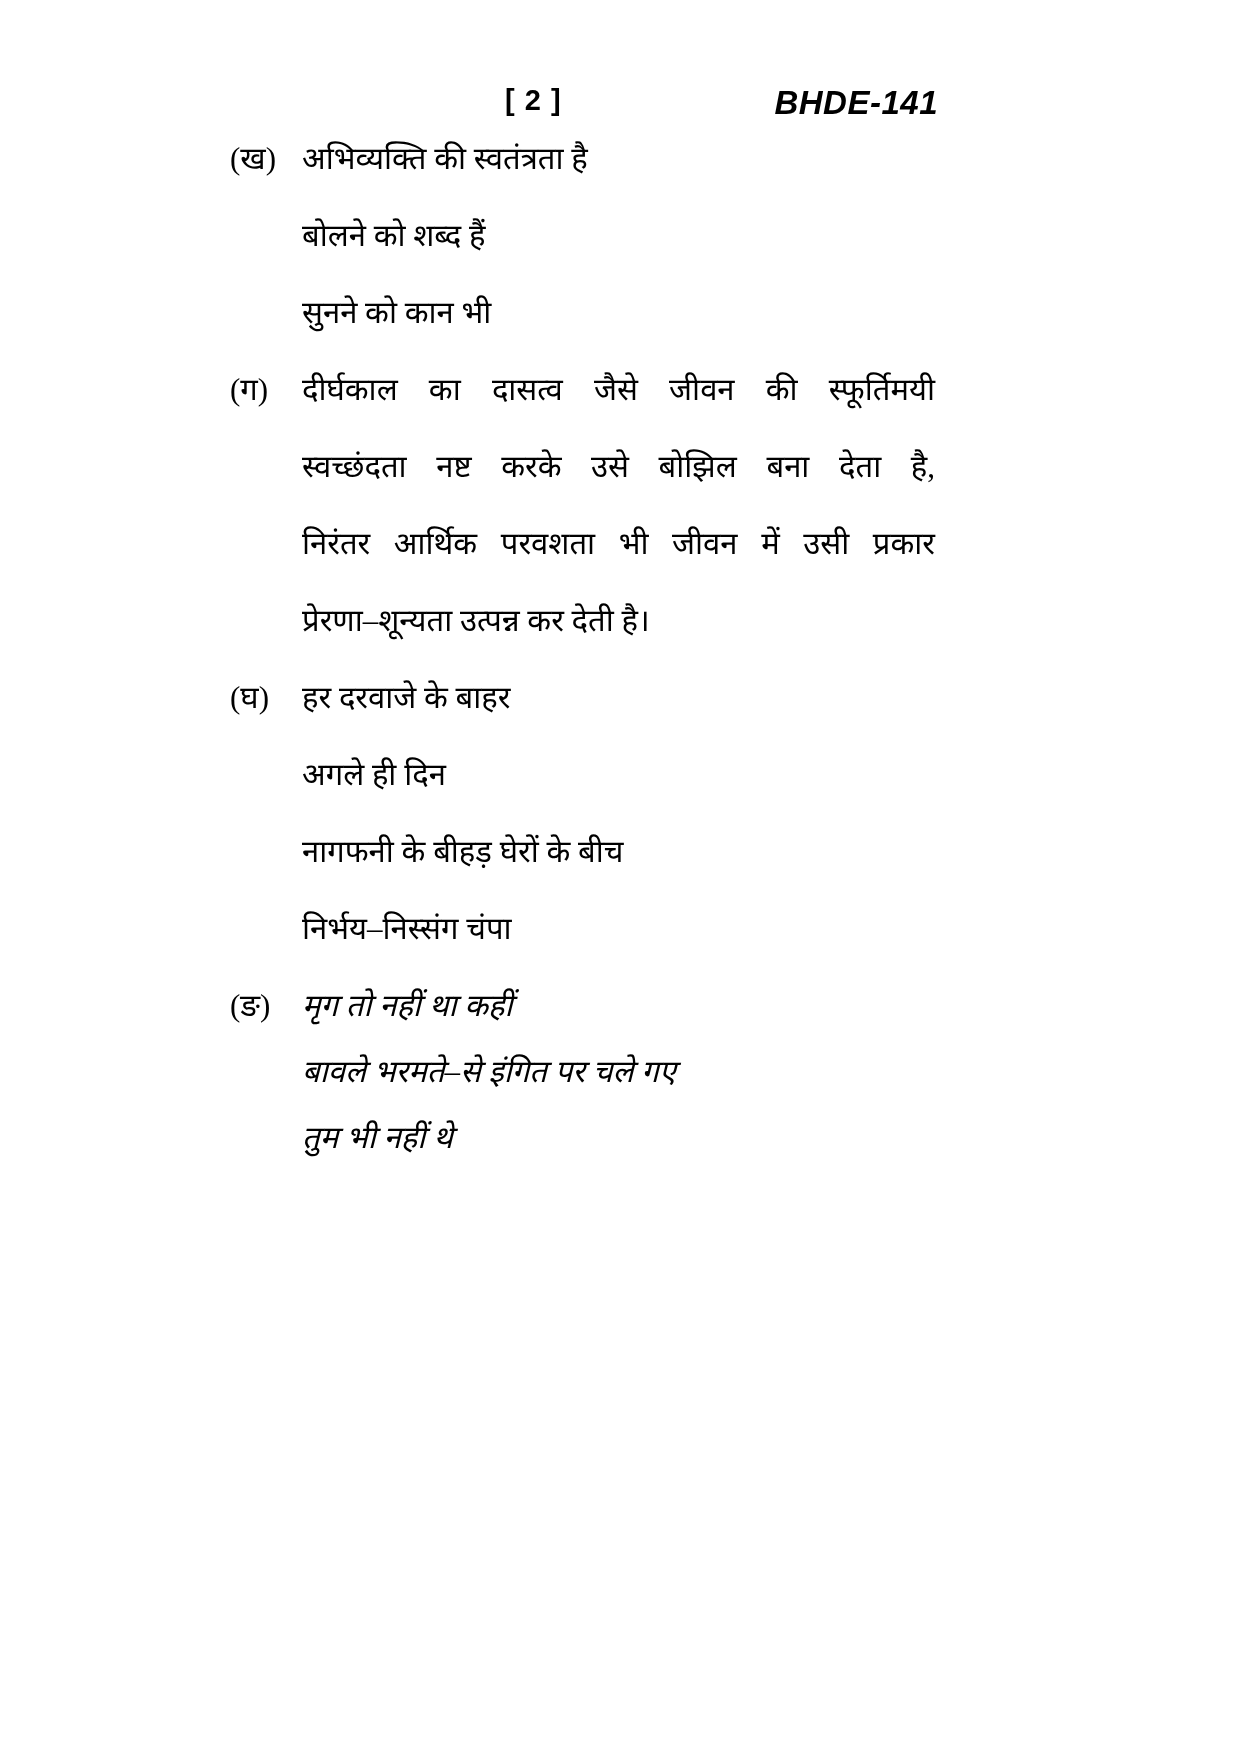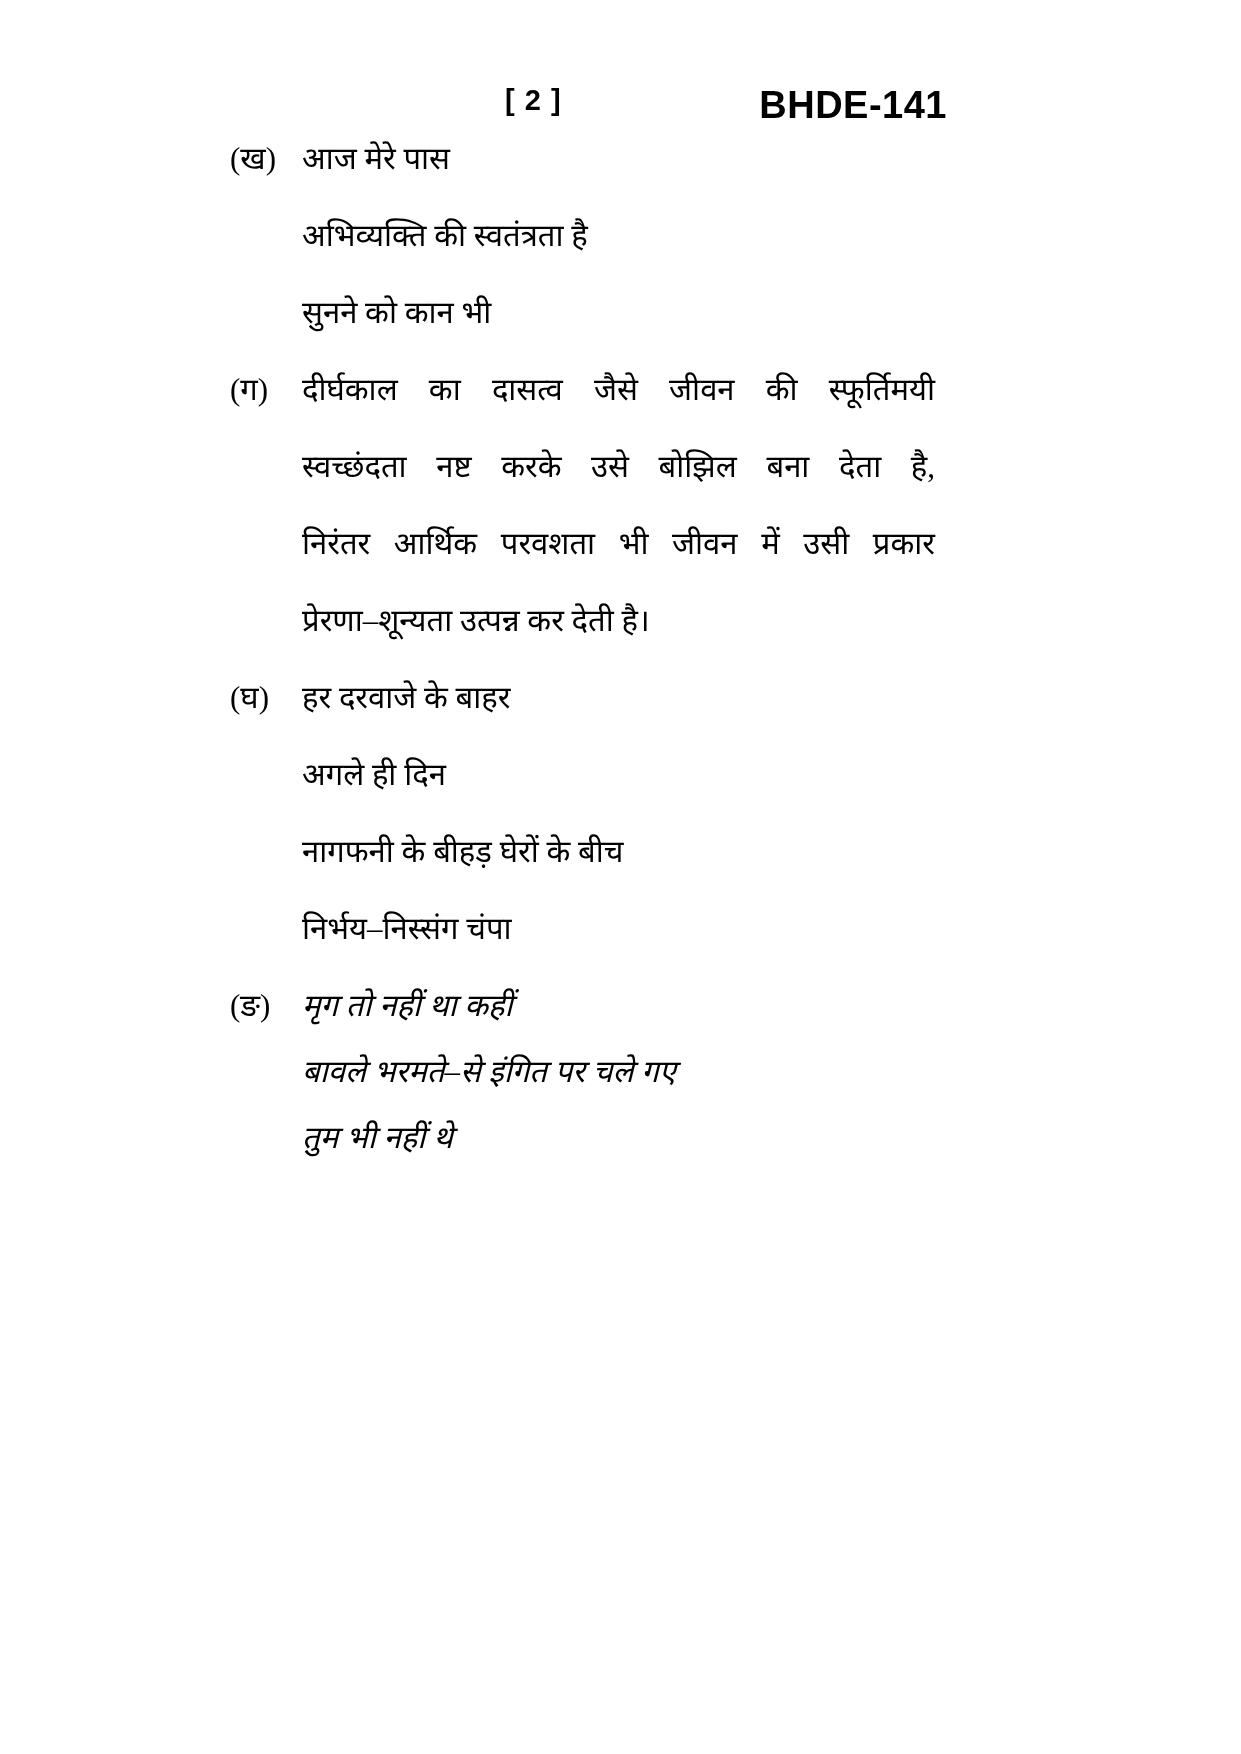--- a/index.html
+++ b/index.html
@@ -21,25 +21,26 @@
     top: 84px;
     left: 505px;
     font-family: "Liberation Sans", "DejaVu Sans", sans-serif;
     font-weight: bold;
     font-size: 29px;
     letter-spacing: 1px;
   }
   .paper-code {
     position: absolute;
     top: 84px;
-    right: 294px;
+    right: 303px;
     font-family: "Liberation Sans", "DejaVu Sans", sans-serif;
     font-weight: bold;
-    font-size: 38px;
+    font-size: 33px;
     letter-spacing: 0.5px;
+    font-style: italic;
   }
   .content {
     position: absolute;
     top: 138px;
     left: 230px;
     width: 705px;
   }
   .section {
     position: relative;
     padding-left: 72px;
@@ -69,22 +70,22 @@
 </head>
 <body>
 
 <div class="page">
   <div class="page-number">[ 2 ]</div>
   <div class="paper-code">BHDE-141</div>
   <div class="content">
       <div class="section wide">
         <span class="label">(ख)</span>
         <div class="lines">
-          <div class="line">आज मेरे पास</div>
           <div class="line">अभिव्यक्ति की स्वतंत्रता है</div>
+          <div class="line">बोलने को शब्द हैं</div>
           <div class="line">सुनने को कान भी</div>
         </div>
       </div>
       <div class="section wide">
         <span class="label">(ग)</span>
         <div class="lines">
           <div class="line justify">दीर्घकाल का दासत्व जैसे जीवन की स्फूर्तिमयी</div>
           <div class="line justify">स्वच्छंदता नष्ट करके उसे बोझिल बना देता है,</div>
           <div class="line justify">निरंतर आर्थिक परवशता भी जीवन में उसी प्रकार</div>
           <div class="line">प्रेरणा–शून्यता उत्पन्न कर देती है।</div>

